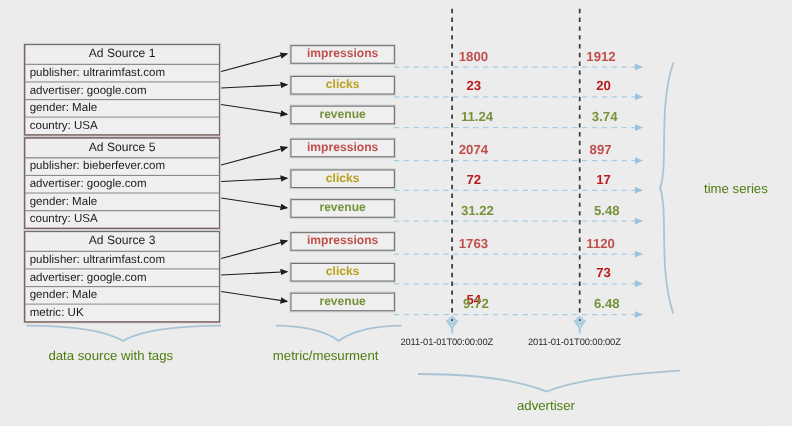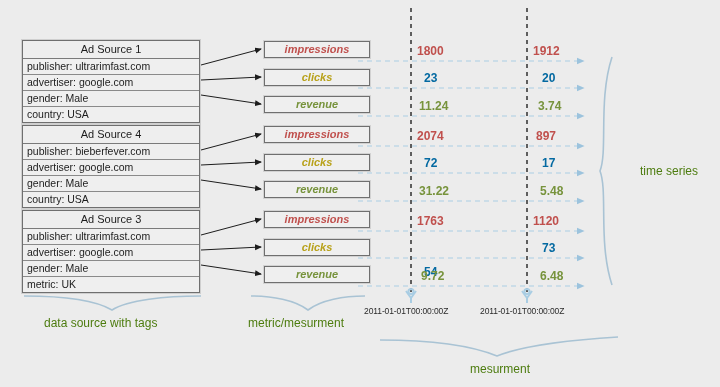--- a/index.html
+++ b/index.html
@@ -41,44 +41,43 @@
     border-bottom:1px solid #8a8a8a;
     background:#efefef;
     white-space:nowrap;
     overflow:hidden;
   }
   .src-row.last{border-bottom:none;}
 
   
   .metric-box{
     position:absolute;
-    width:106px;height:17px;
+    width:95px;height:17px;
     border:1px solid #6f6f6f;
     background:#efefef;
     box-sizing:border-box;
     line-height:15px;
     text-align:center;
     font-size:11px;
     font-weight:bold;
     box-shadow:0 0 0 1px rgba(120,120,120,.22);
-    font-style:italic;
   }
   .m-impressions{color:#c0504d;}
   .m-clicks{color:#b8a119;}
   .m-revenue{color:#77933c;}
 
   
   .val{
     position:absolute;
     font-size:12px;
     font-weight:bold;
     white-space:nowrap;
   }
   .v-impressions{color:#c0504d;}
-  .v-clicks{color:#0369a1;}
+  .v-clicks{color:#b91c1c;}
   .v-revenue{color:#77933c;}
 
   
   .ts-label{
     position:absolute;
     font-size:8.5px;
     color:#2b2b2b;
     white-space:nowrap;
     letter-spacing:-0.1px;
   }
@@ -161,21 +160,21 @@
 
   <div class="src-box" style="left:22px;top:40px;">
     <div class="src-title">Ad Source 1</div>
     <div class="src-row">publisher: ultrarimfast.com</div>
     <div class="src-row">advertiser: google.com</div>
     <div class="src-row">gender: Male</div>
     <div class="src-row last">country: USA</div>
   </div>
 
   <div class="src-box" style="left:22px;top:125px;">
-    <div class="src-title">Ad Source 4</div>
+    <div class="src-title">Ad Source 5</div>
     <div class="src-row">publisher: bieberfever.com</div>
     <div class="src-row">advertiser: google.com</div>
     <div class="src-row">gender: Male</div>
     <div class="src-row last">country: USA</div>
   </div>
 
   <div class="src-box" style="left:22px;top:210px;">
     <div class="src-title">Ad Source 3</div>
     <div class="src-row">publisher: ultrarimfast.com</div>
     <div class="src-row">advertiser: google.com</div>
@@ -214,16 +213,16 @@
   <div class="val v-clicks" style="left:424px;top:241px;margin-top:24px;">54</div>
   <div class="val v-clicks" style="left:542px;top:241px;">73</div>
   <div class="val v-revenue" style="left:421px;top:269px;">9.72</div>
   <div class="val v-revenue" style="left:540px;top:269px;">6.48</div>
 
   <div class="ts-label" style="left:364px;top:306px;">2011-01-01T00:00:00Z</div>
   <div class="ts-label" style="left:480px;top:306px;">2011-01-01T00:00:00Z</div>
 
   <div class="caption" style="left:248px;top:316px;">metric/mesurment</div>
   <div class="caption" style="left:44px;top:316px;">data source with tags</div>
-  <div class="caption" style="left:470px;top:362px;">mesurment</div>
+  <div class="caption" style="left:470px;top:362px;">advertiser</div>
   <div class="caption" style="left:640px;top:164px;">time series</div>
 
 </div>
 
 </body></html>

